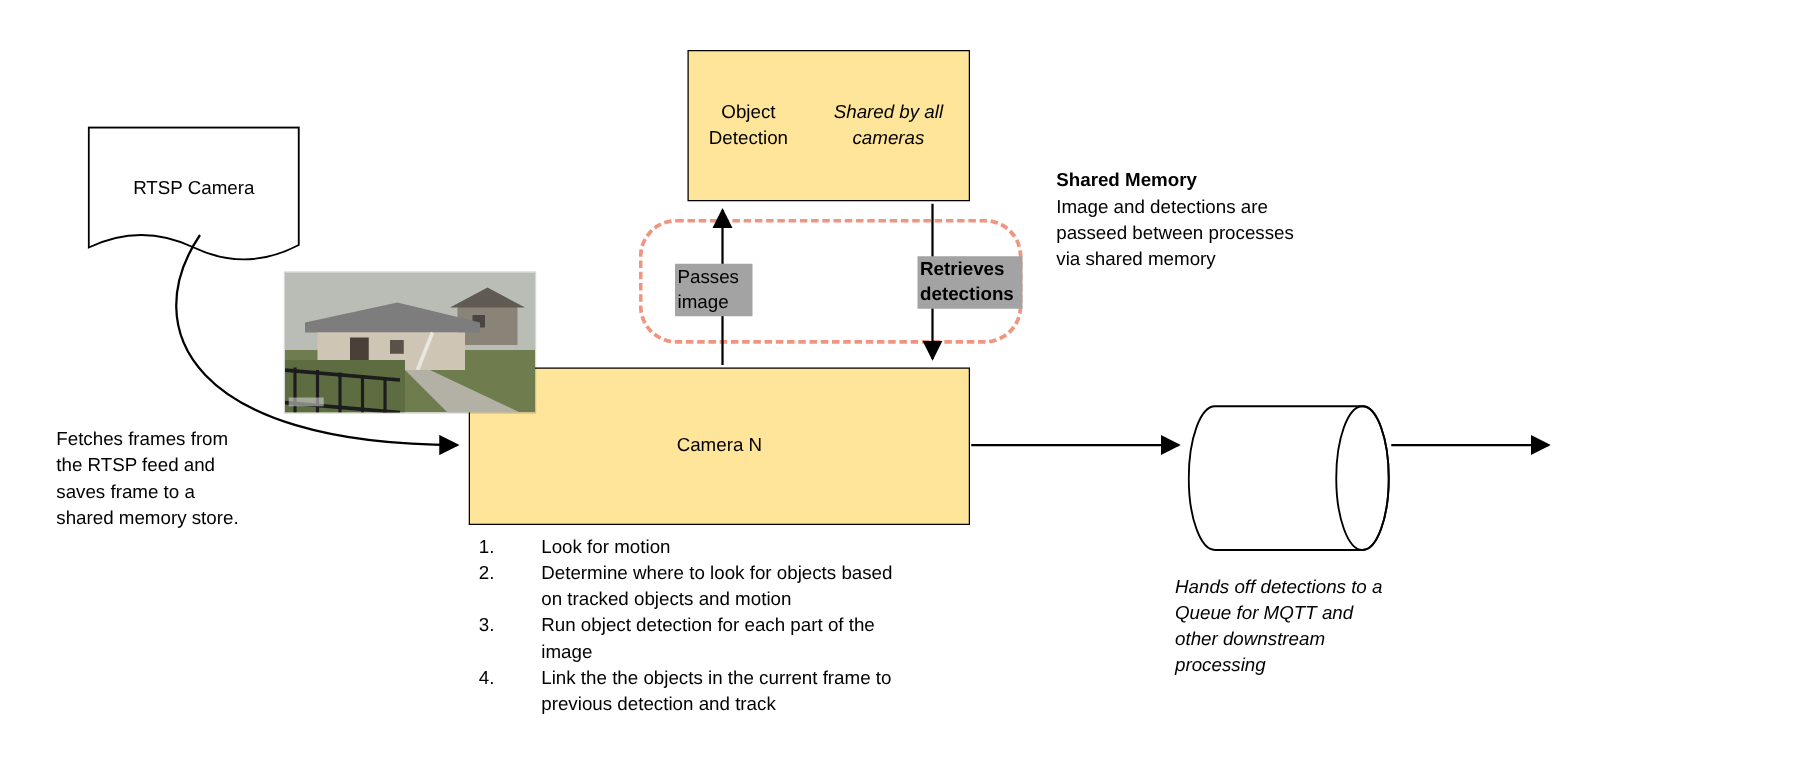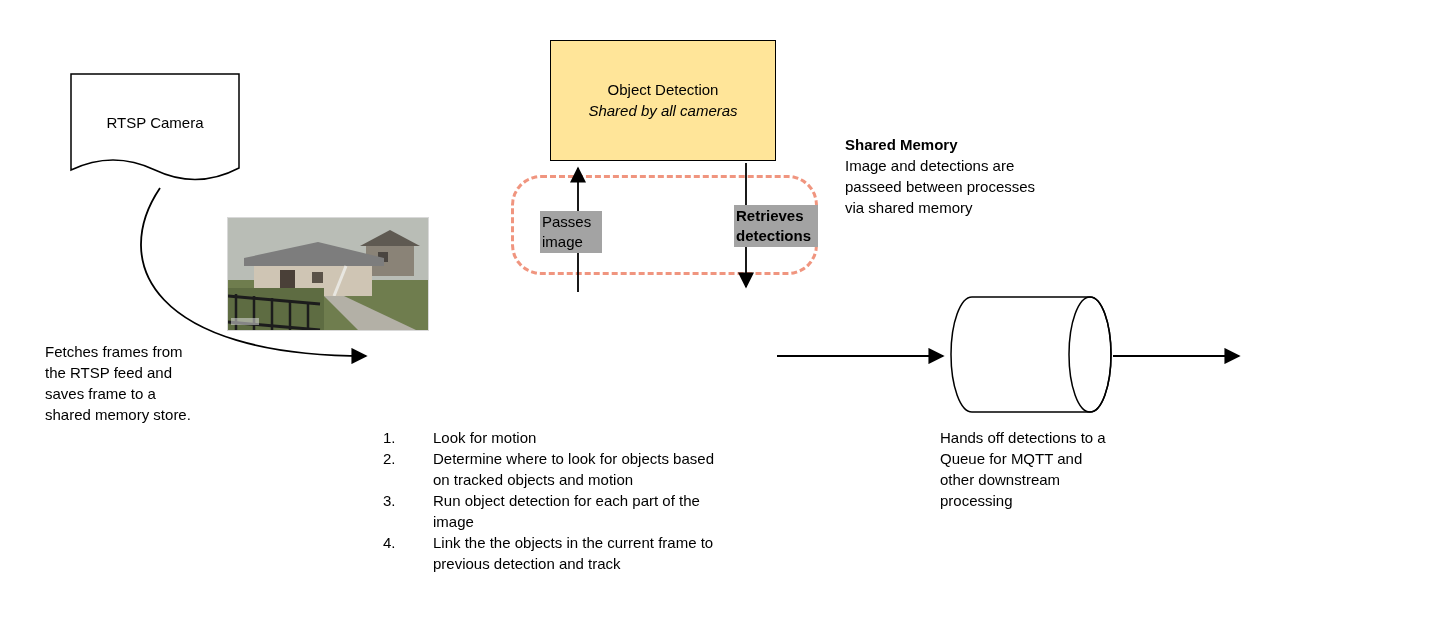--- a/index.html
+++ b/index.html
@@ -13,21 +13,21 @@
     overflow: hidden;
     font-size: 15px;
   }
   .abs { position: absolute; }
 
   
   .node {
     background: #ffe599;
     border: 1.5px solid #000;
     display: flex;
-    flex-direction: column;
+    flex-direction: row;
     align-items: center;
     justify-content: center;
     text-align: center;
     line-height: 1.35;
     z-index: 2;
   }
   .node .sub { font-style: italic; }
 
   
   .dashed-region {
@@ -53,21 +53,21 @@
   .step { display: flex; line-height: 21px; }
   .step::before {
     counter-increment: step;
     content: counter(step) ".";
     flex: 0 0 50px;
     width: 50px;
   }
   .step-text { width: 300px; }
 
   
-  .shape { z-index: 2; }
+  .shape { z-index: 2; margin-top: 28px; }
   .shape-label {
     position: absolute;
     display: flex;
     align-items: center;
     justify-content: center;
     text-align: center;
     line-height: 1.35;
     z-index: 3;
   }
 
@@ -94,20 +94,23 @@
     <div class="sub">Shared by all cameras</div>
   </div>
 
   <div class="abs dashed-region" style="left:511px; top:175px; width:307px; height:100px;"></div>
 
   <div class="abs note" style="left:845px; top:134px; width:195px;">
     <span class="bold">Shared Memory</span><br>
     <span>Image and detections are passeed between processes via shared memory</span>
   </div>
 
+  <div class="abs node" style="left:375px; top:294px; width:401px; height:126px;">
+    <div>Camera N</div>
+  </div>
 
   <div class="abs snapshot" style="left:228px; top:218px; width:200px; height:112px;">
     <svg width="200" height="112" viewBox="0 0 200 112">
       <rect width="200" height="112" fill="#b9bdb6"></rect>
       <rect x="0" y="62" width="200" height="50" fill="#6f7d4e"></rect>
       <rect x="138" y="26" width="48" height="32" fill="#8a8377"></rect>
       <polygon points="132,28 162,12 192,28" fill="#5f5a52"></polygon>
       <rect x="150" y="34" width="10" height="10" fill="#4a4540"></rect>
       <polygon points="16,40 90,24 156,40 156,48 16,48" fill="#7d7d7d"></polygon>
       <rect x="26" y="48" width="118" height="30" fill="#cfc5b4"></rect>
@@ -142,21 +145,21 @@
     </div>
   </div>
 
   <div class="abs shape" style="left:950px; top:296px; width:162px; height:118px;">
     <svg width="162" height="118" viewBox="0 0 162 118">
       <path d="M22,1 L140,1 A21,57.5 0 0 1 140,116 L22,116 A21,57.5 0 0 1 22,1 Z" fill="#ffffff" stroke="#000000" stroke-width="1.5"></path>
       <ellipse cx="140" cy="58.5" rx="21" ry="57.5" fill="none" stroke="#000000" stroke-width="1.5"></ellipse>
     </svg>
   </div>
 
-  <div class="abs note" style="left:940px; top:427px; width:172px;">Hands off detections to a Queue for MQTT and other downstream processing</div>
+  <div class="abs note" style="left:940px; top:459px; width:172px;font-style:italic;">Hands off detections to a Queue for MQTT and other downstream processing</div>
 
 
   <svg class="arrows" width="1448" height="625" viewBox="0 0 1448 625">
     <defs>
       <marker id="arrow" viewBox="0 0 10 10" refX="9" refY="5" markerWidth="9" markerHeight="9" orient="auto-start-reverse">
         <path d="M0,0 L10,5 L0,10 z" fill="#000000"></path>
       </marker>
     </defs>
     <path d="M 160 188 C 110 262, 152 356, 366 356" fill="none" stroke="#000000" stroke-width="1.8" marker-end="url(#arrow)"></path>
     <path d="M 578 292 L 578 168" fill="none" stroke="#000000" stroke-width="1.8" marker-end="url(#arrow)"></path>

